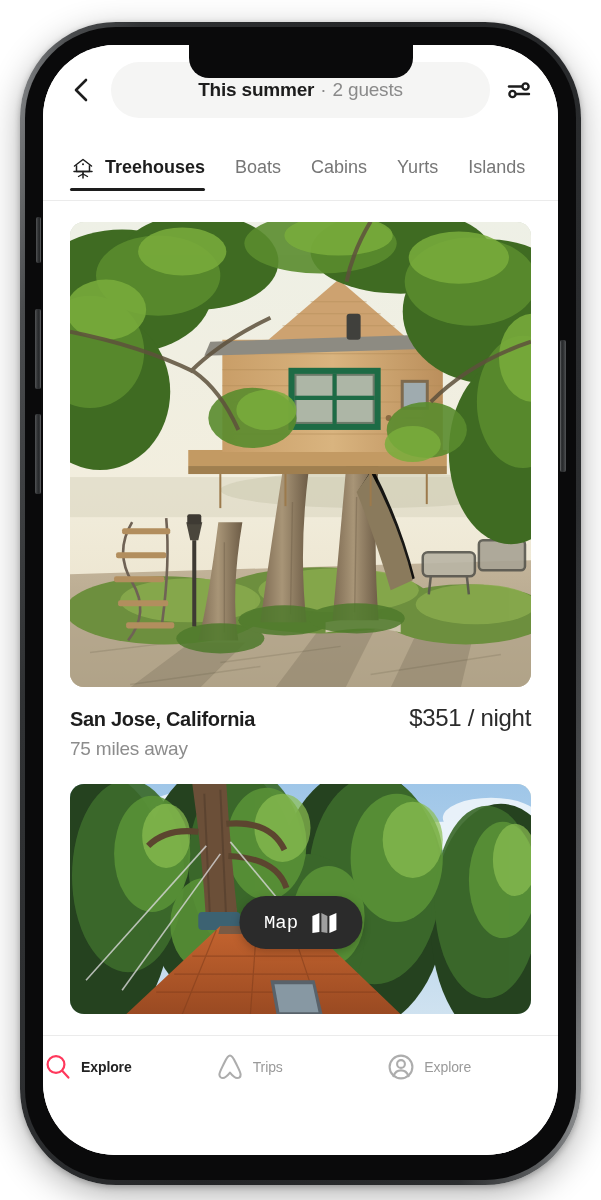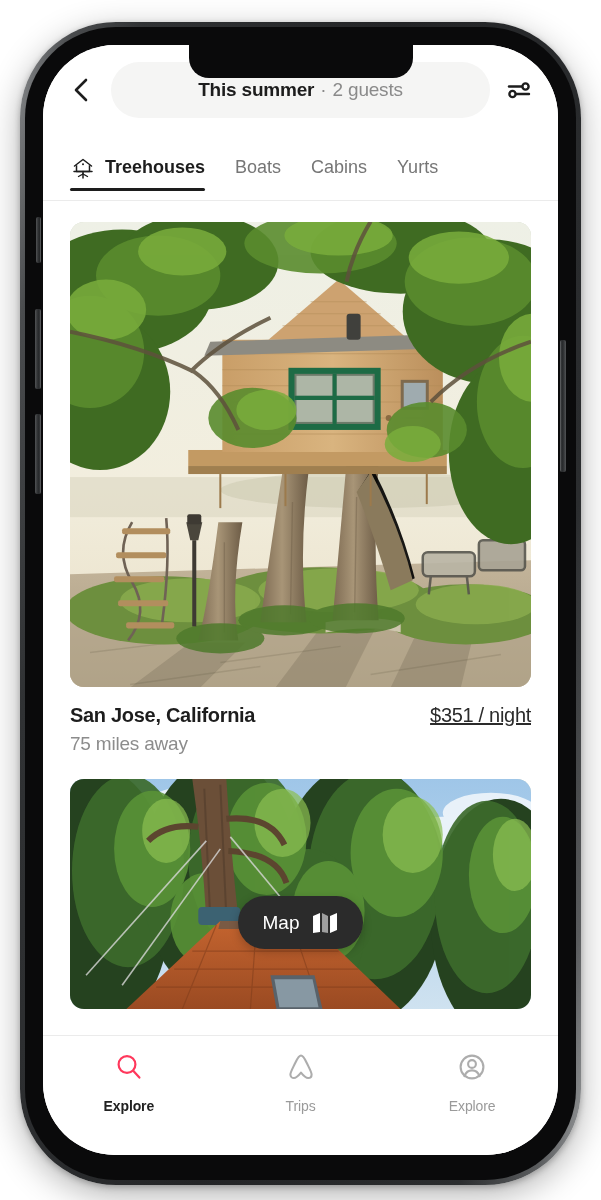--- a/index.html
+++ b/index.html
@@ -191,24 +191,23 @@
     align-items: baseline;
     padding-top: 17px;
   }
   .loc {
     font-size: 20px;
     font-weight: 700;
     color: #1d1d1d;
     letter-spacing: -0.3px;
   }
   .price {
-    font-size: 20px;
+    font-size: 24px;
     color: #2b2b2b;
     letter-spacing: -0.3px;
-    text-decoration: underline;
   }
   .dist {
     font-size: 19px;
     color: #8c8c8c;
     padding-top: 6px;
     letter-spacing: -0.2px;
   }
 
   .photo-2 { height: 230px; margin-top: 24px; }
 
@@ -223,40 +222,40 @@
     height: 53px;
     padding: 0 25px;
     display: flex;
     align-items: center;
     gap: 13px;
     color: #fff;
     font-size: 19px;
     cursor: pointer;
     z-index: 30;
     box-shadow: 0 3px 10px rgba(0,0,0,0.22);
+    font-family: Liberation Mono, monospace;
   }
 
   
   .bottom-nav {
     position: absolute;
     left: 0; right: 0; bottom: 0;
     height: 120px;
     background: #ffffff;
     border-top: 1px solid #ebebeb;
     display: flex;
     align-items: flex-start;
     padding-top: 16px;
     z-index: 35;
   }
   .nav-item {
     flex: 1 1 0;
     display: flex;
-    flex-direction: column;
     align-items: center;
-    gap: 16px;
+    gap: 8px;
     cursor: pointer;
   }
   .nav-label {
     font-size: 14px;
     color: #9a9a9a;
     letter-spacing: -0.1px;
   }
   .nav-item.active .nav-label { color: #222; font-weight: 700; }
 </style>
 </head>
@@ -320,20 +319,23 @@
         </div>
 
         <div class="tab">
           <span>Boats</span>
         </div>
         <div class="tab">
           <span>Cabins</span>
         </div>
         <div class="tab">
           <span>Yurts</span>
+        </div>
+        <div class="tab">
+          <span>Islands</span>
         </div>
 
       </div>
     </div>
 
     <div class="feed">
 
       <div class="listing">
         <div class="photo">
           <svg viewBox="0 0 460 465" preserveAspectRatio="xMidYMid slice">

